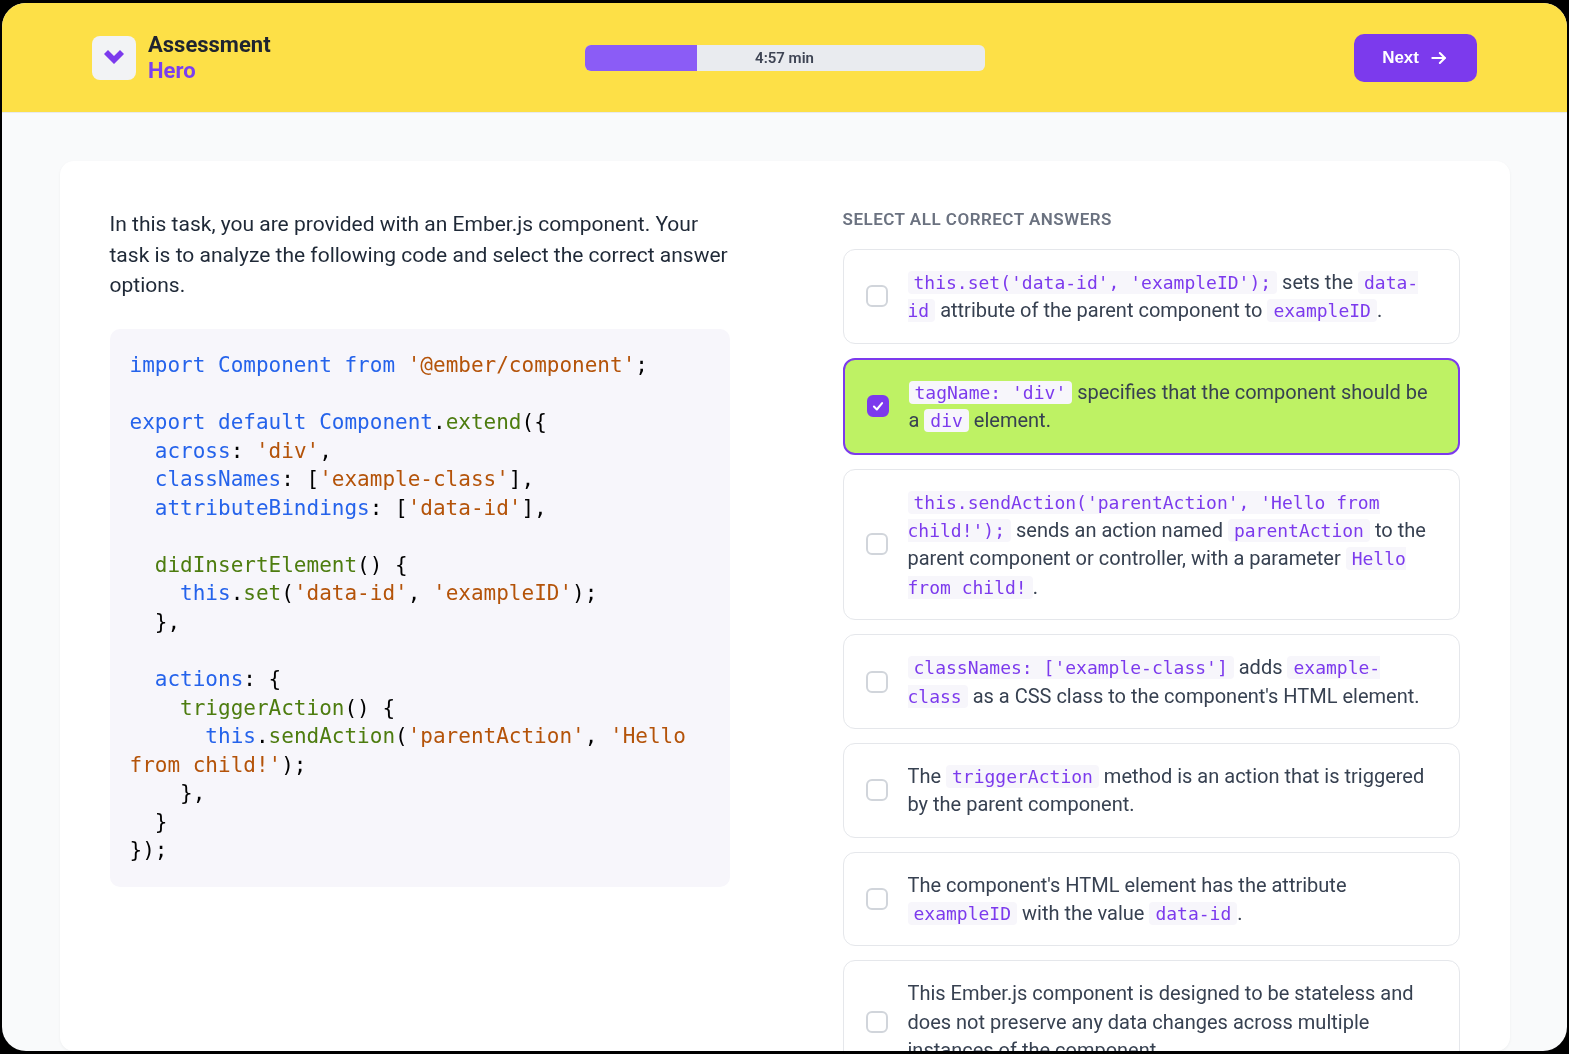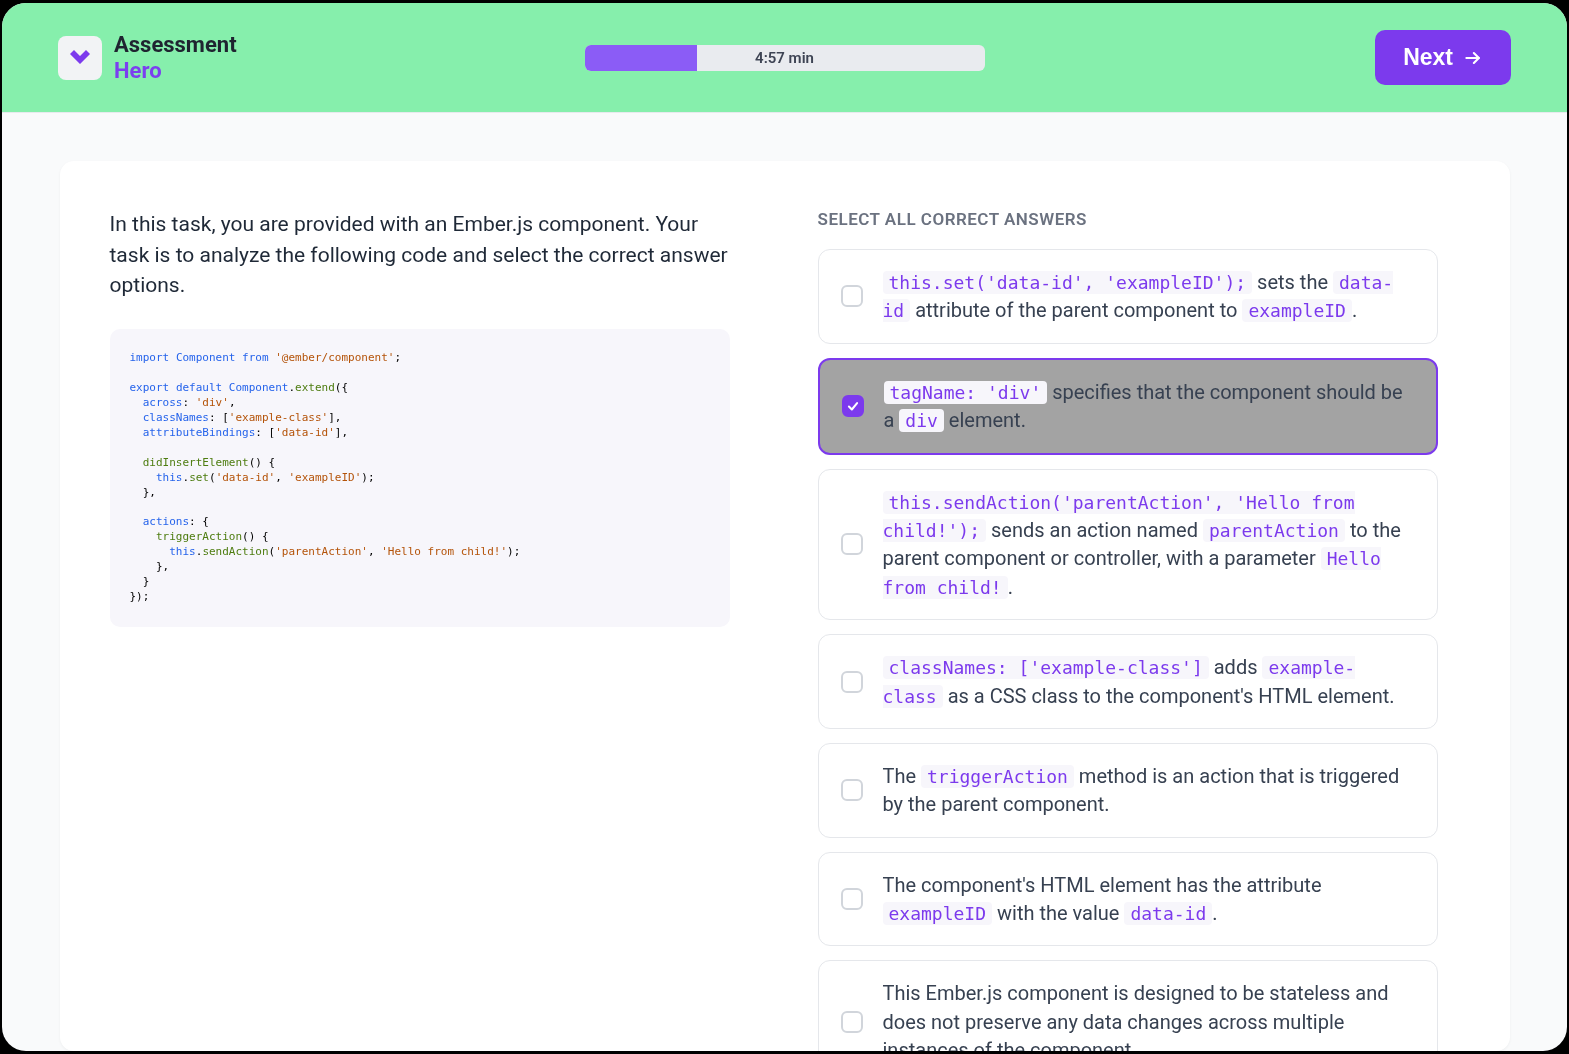--- a/index.html
+++ b/index.html
@@ -22,25 +22,25 @@
   width: 1565px;
   height: 1048px;
   background: #f9fafb;
   border-radius: 24px;
   overflow: hidden;
   display: flex;
   flex-direction: column;
 }
 .header {
   height: 110px;
-  background: #86efac;
+  background: #fde047;
   border-bottom: 1px solid #e8eaee;
   display: flex;
   align-items: center;
-  padding: 0 56px;
+  padding: 0 90px;
   position: relative;
 }
 .logo {
   display: flex;
   align-items: center;
   gap: 12px;
 }
 .logo-mark {
   width: 44px;
   height: 44px;
@@ -85,21 +85,21 @@
   font-weight: 600;
   color: #3e4454;
 }
 .next-btn {
   margin-left: auto;
   background: #7c3aed;
   color: #fff;
   border: none;
   border-radius: 10px;
   padding: 14px 28px;
-  font-size: 23px;
+  font-size: 17px;
   font-weight: 600;
   display: flex;
   align-items: center;
   gap: 10px;
   cursor: pointer;
 }
 .arrow-icon {
   width: 20px;
   height: 20px;
 }
@@ -110,39 +110,39 @@
   padding-top: 48px;
   overflow: hidden;
 }
 .card {
   width: 1450px;
   background: #fff;
   border-radius: 14px;
   box-shadow: 0 1px 3px rgba(0,0,0,0.05);
   display: flex;
   padding: 48px 50px 16px 50px;
-  gap: 88px;
+  gap: 113px;
   overflow: hidden;
 }
 .left-col {
   width: 620px;
   flex-shrink: 0;
 }
 .task-text {
   font-size: 21px;
   line-height: 1.46;
   color: #1f2937;
   margin-bottom: 28px;
 }
 .code-block {
   background: #f7f6fb;
   border-radius: 10px;
   padding: 22px 20px;
   font-family: 'SF Mono', Monaco, Menlo, Consolas, monospace;
-  font-size: 11px;
+  font-size: 21px;
   line-height: 1.36;
   white-space: pre-wrap;
 }
 .kw { color: #2563eb; }
 .cl { color: #2563eb; }
 .str { color: #b45309; }
 .fn { color: #4d7c0f; }
 .right-col {
   flex: 1;
   max-width: 620px;
@@ -162,21 +162,21 @@
   display: flex;
   align-items: center;
   gap: 20px;
   cursor: pointer;
   font-size: 20px;
   line-height: 1.42;
   color: #374151;
 }
 .option.selected {
   border: 2px solid #7c3aed;
-  background: #a3a3a3;
+  background: #bef264;
 }
 .checkbox {
   width: 22px;
   height: 22px;
   border: 2px solid #d1d5db;
   border-radius: 6px;
   flex-shrink: 0;
   display: flex;
   align-items: center;
   justify-content: center;

